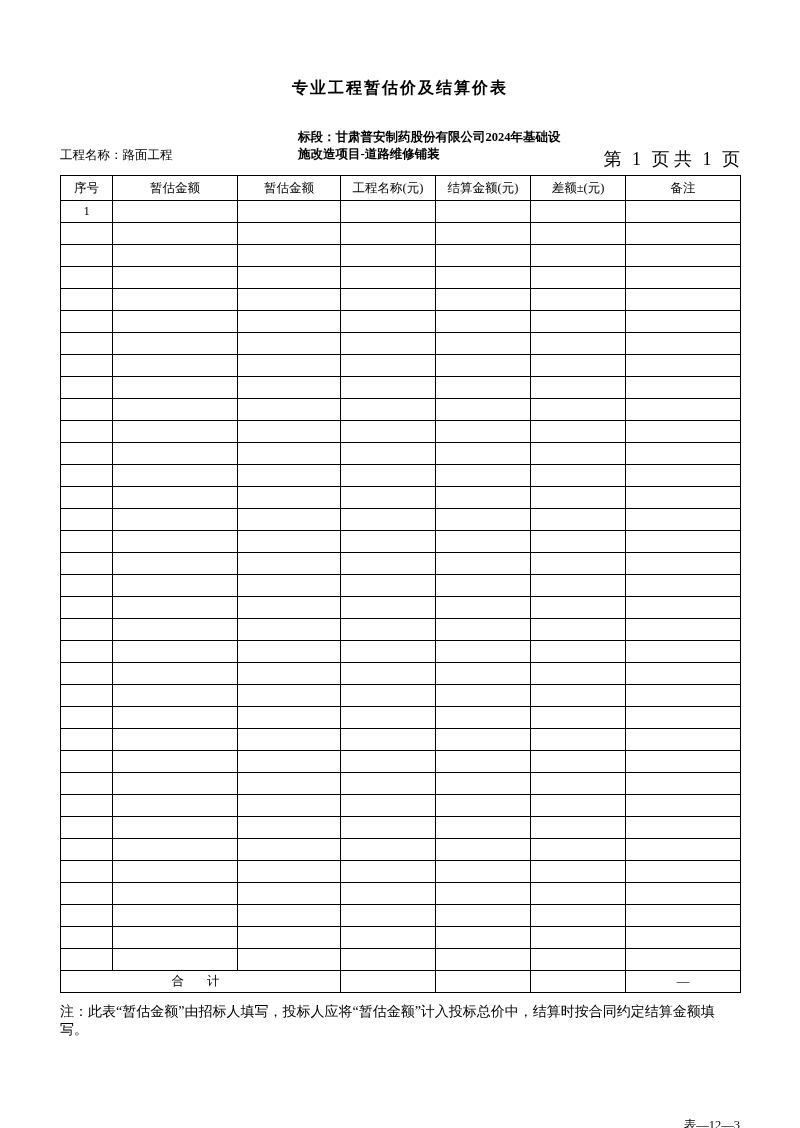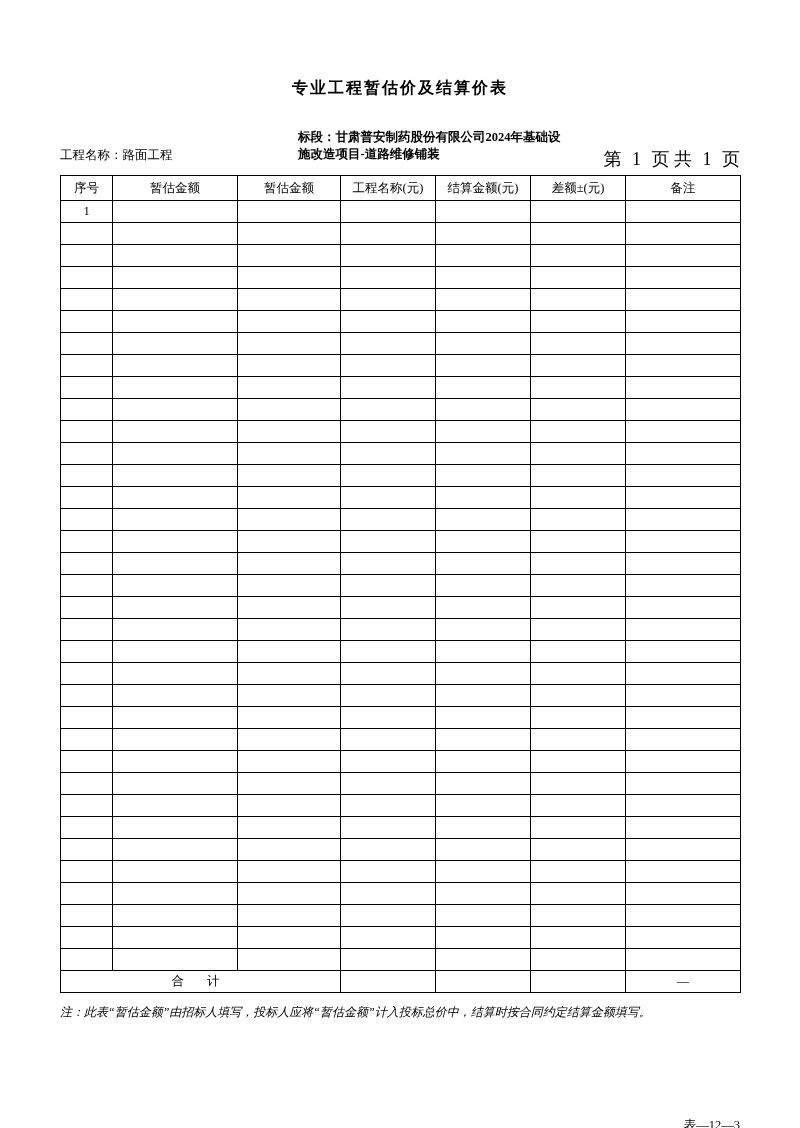--- a/index.html
+++ b/index.html
@@ -89,23 +89,22 @@
   col.c3 { width: 95px; }
   col.c4 { width: 95px; }
   col.c5 { width: 95px; }
   col.c6 { width: 115px; }
   .total-label {
     letter-spacing: 10px;
     padding-left: 10px;
   }
   .note {
     margin: 10px 60px 0 60px;
-    font-size: 12px;
+    font-size: 14px;
     line-height: 18px;
-    font-style: italic;
   }
   .footer-code {
     position: absolute;
     right: 60px;
     bottom: 72px;
     font-size: 12.5px;
   }
 </style>
 </head>
 <body>

